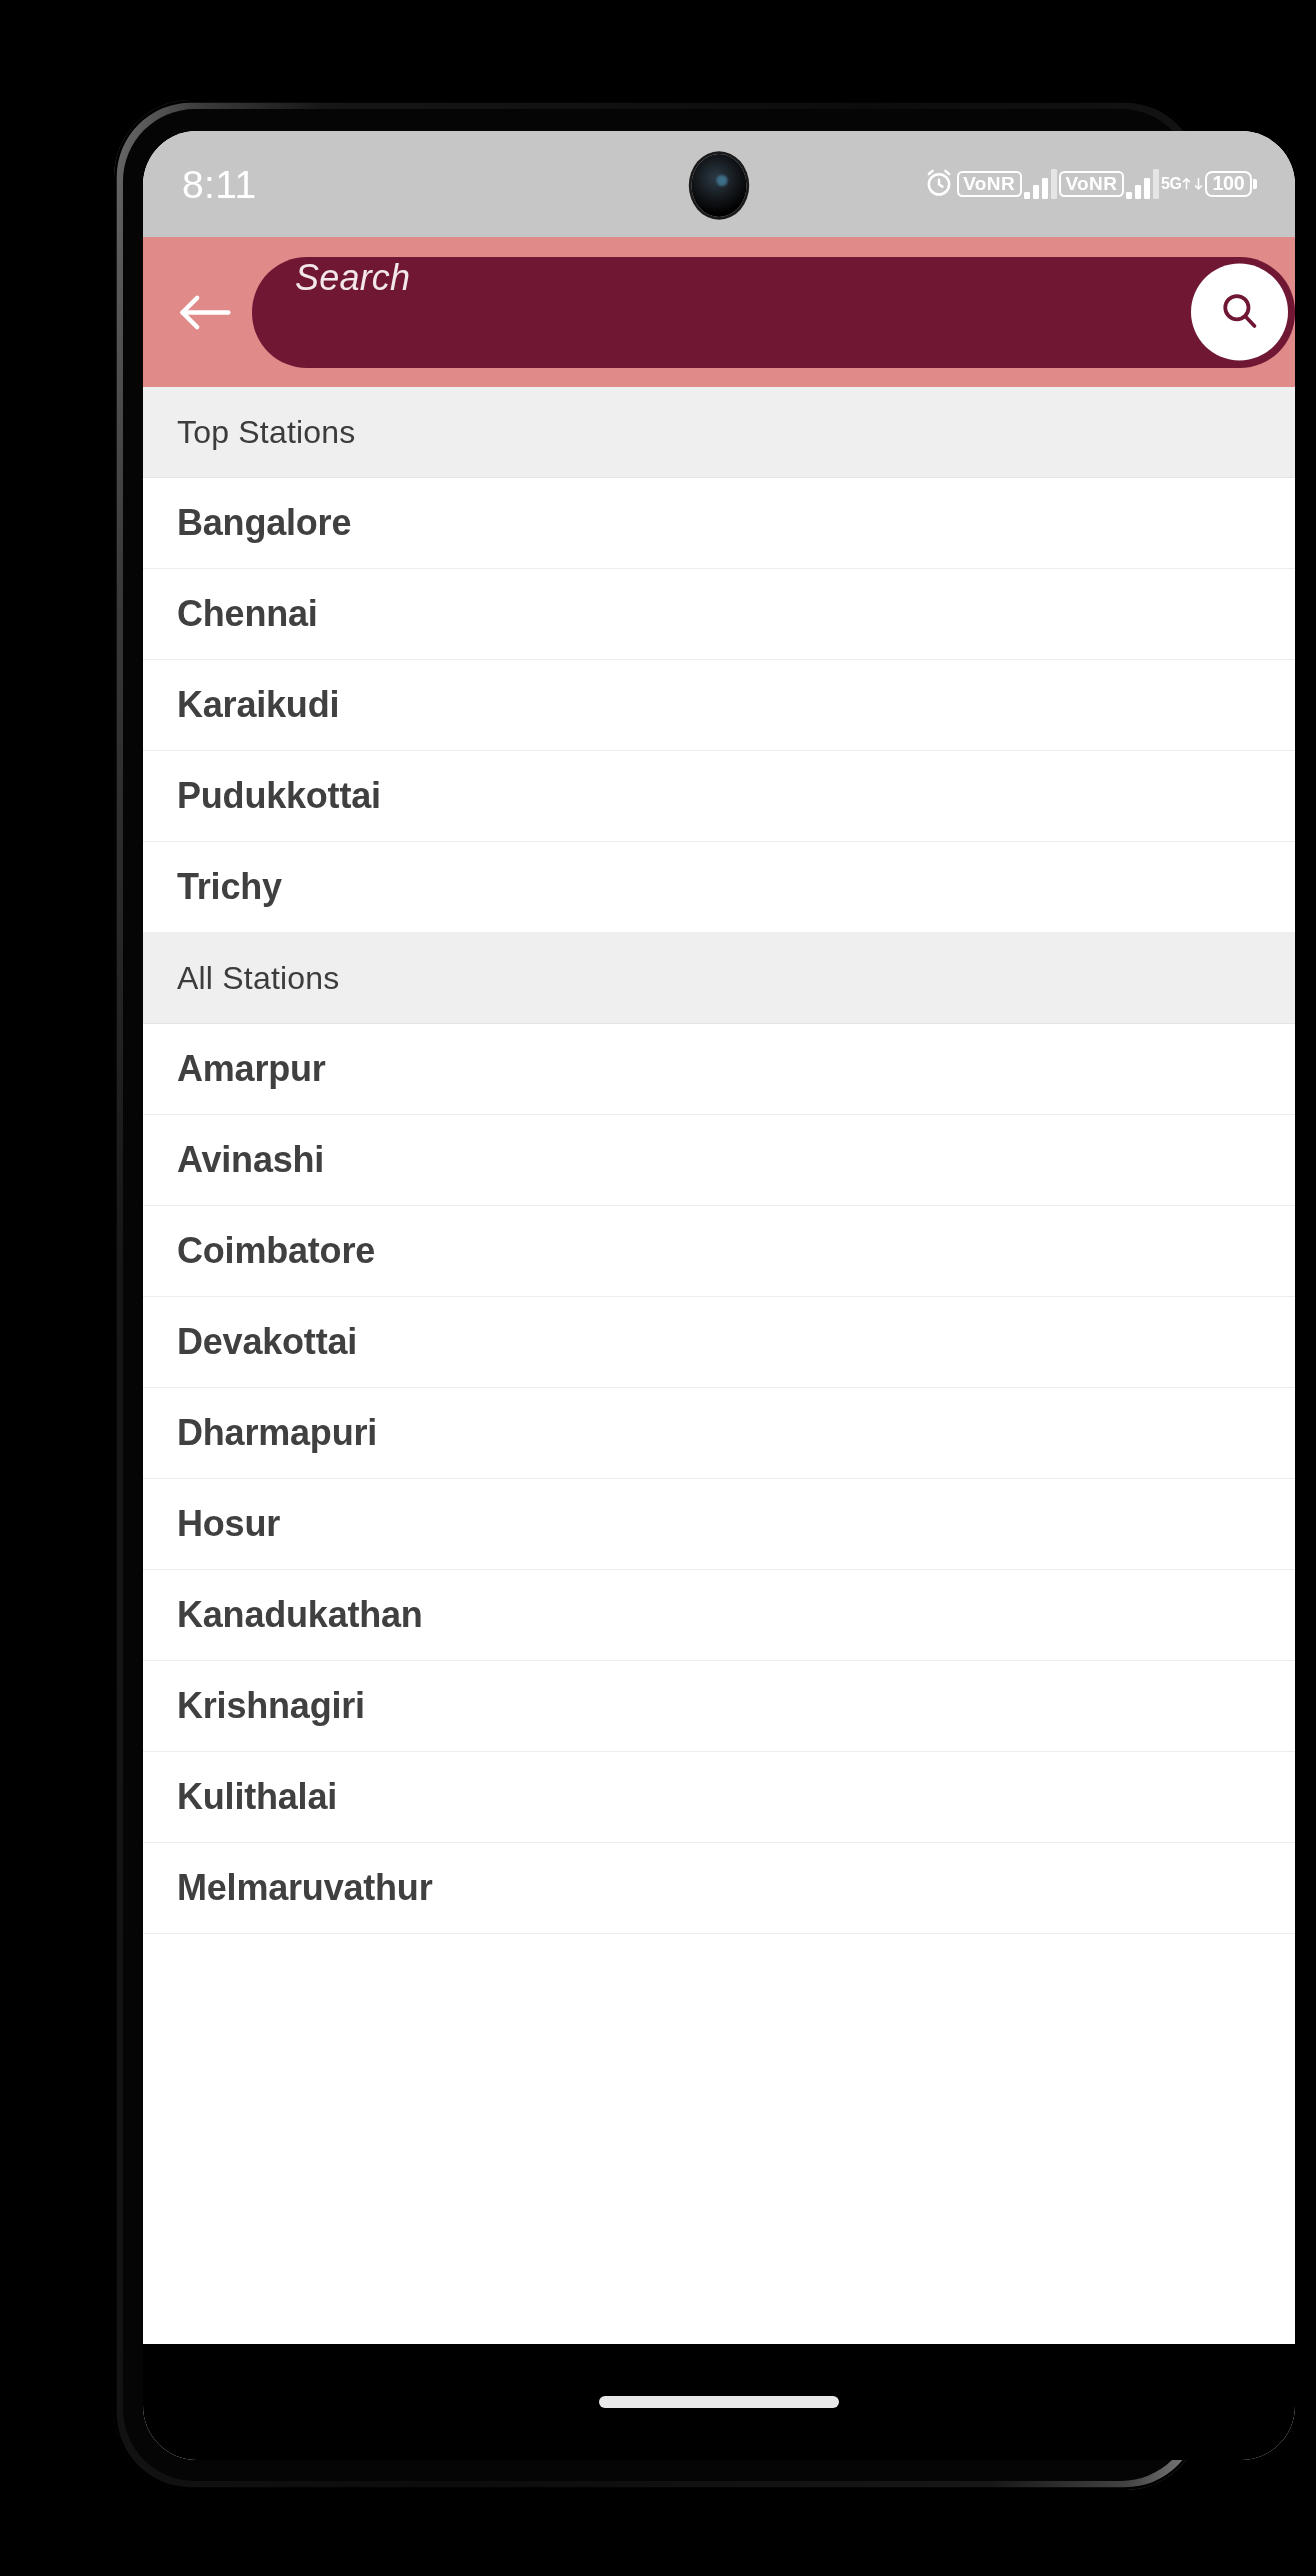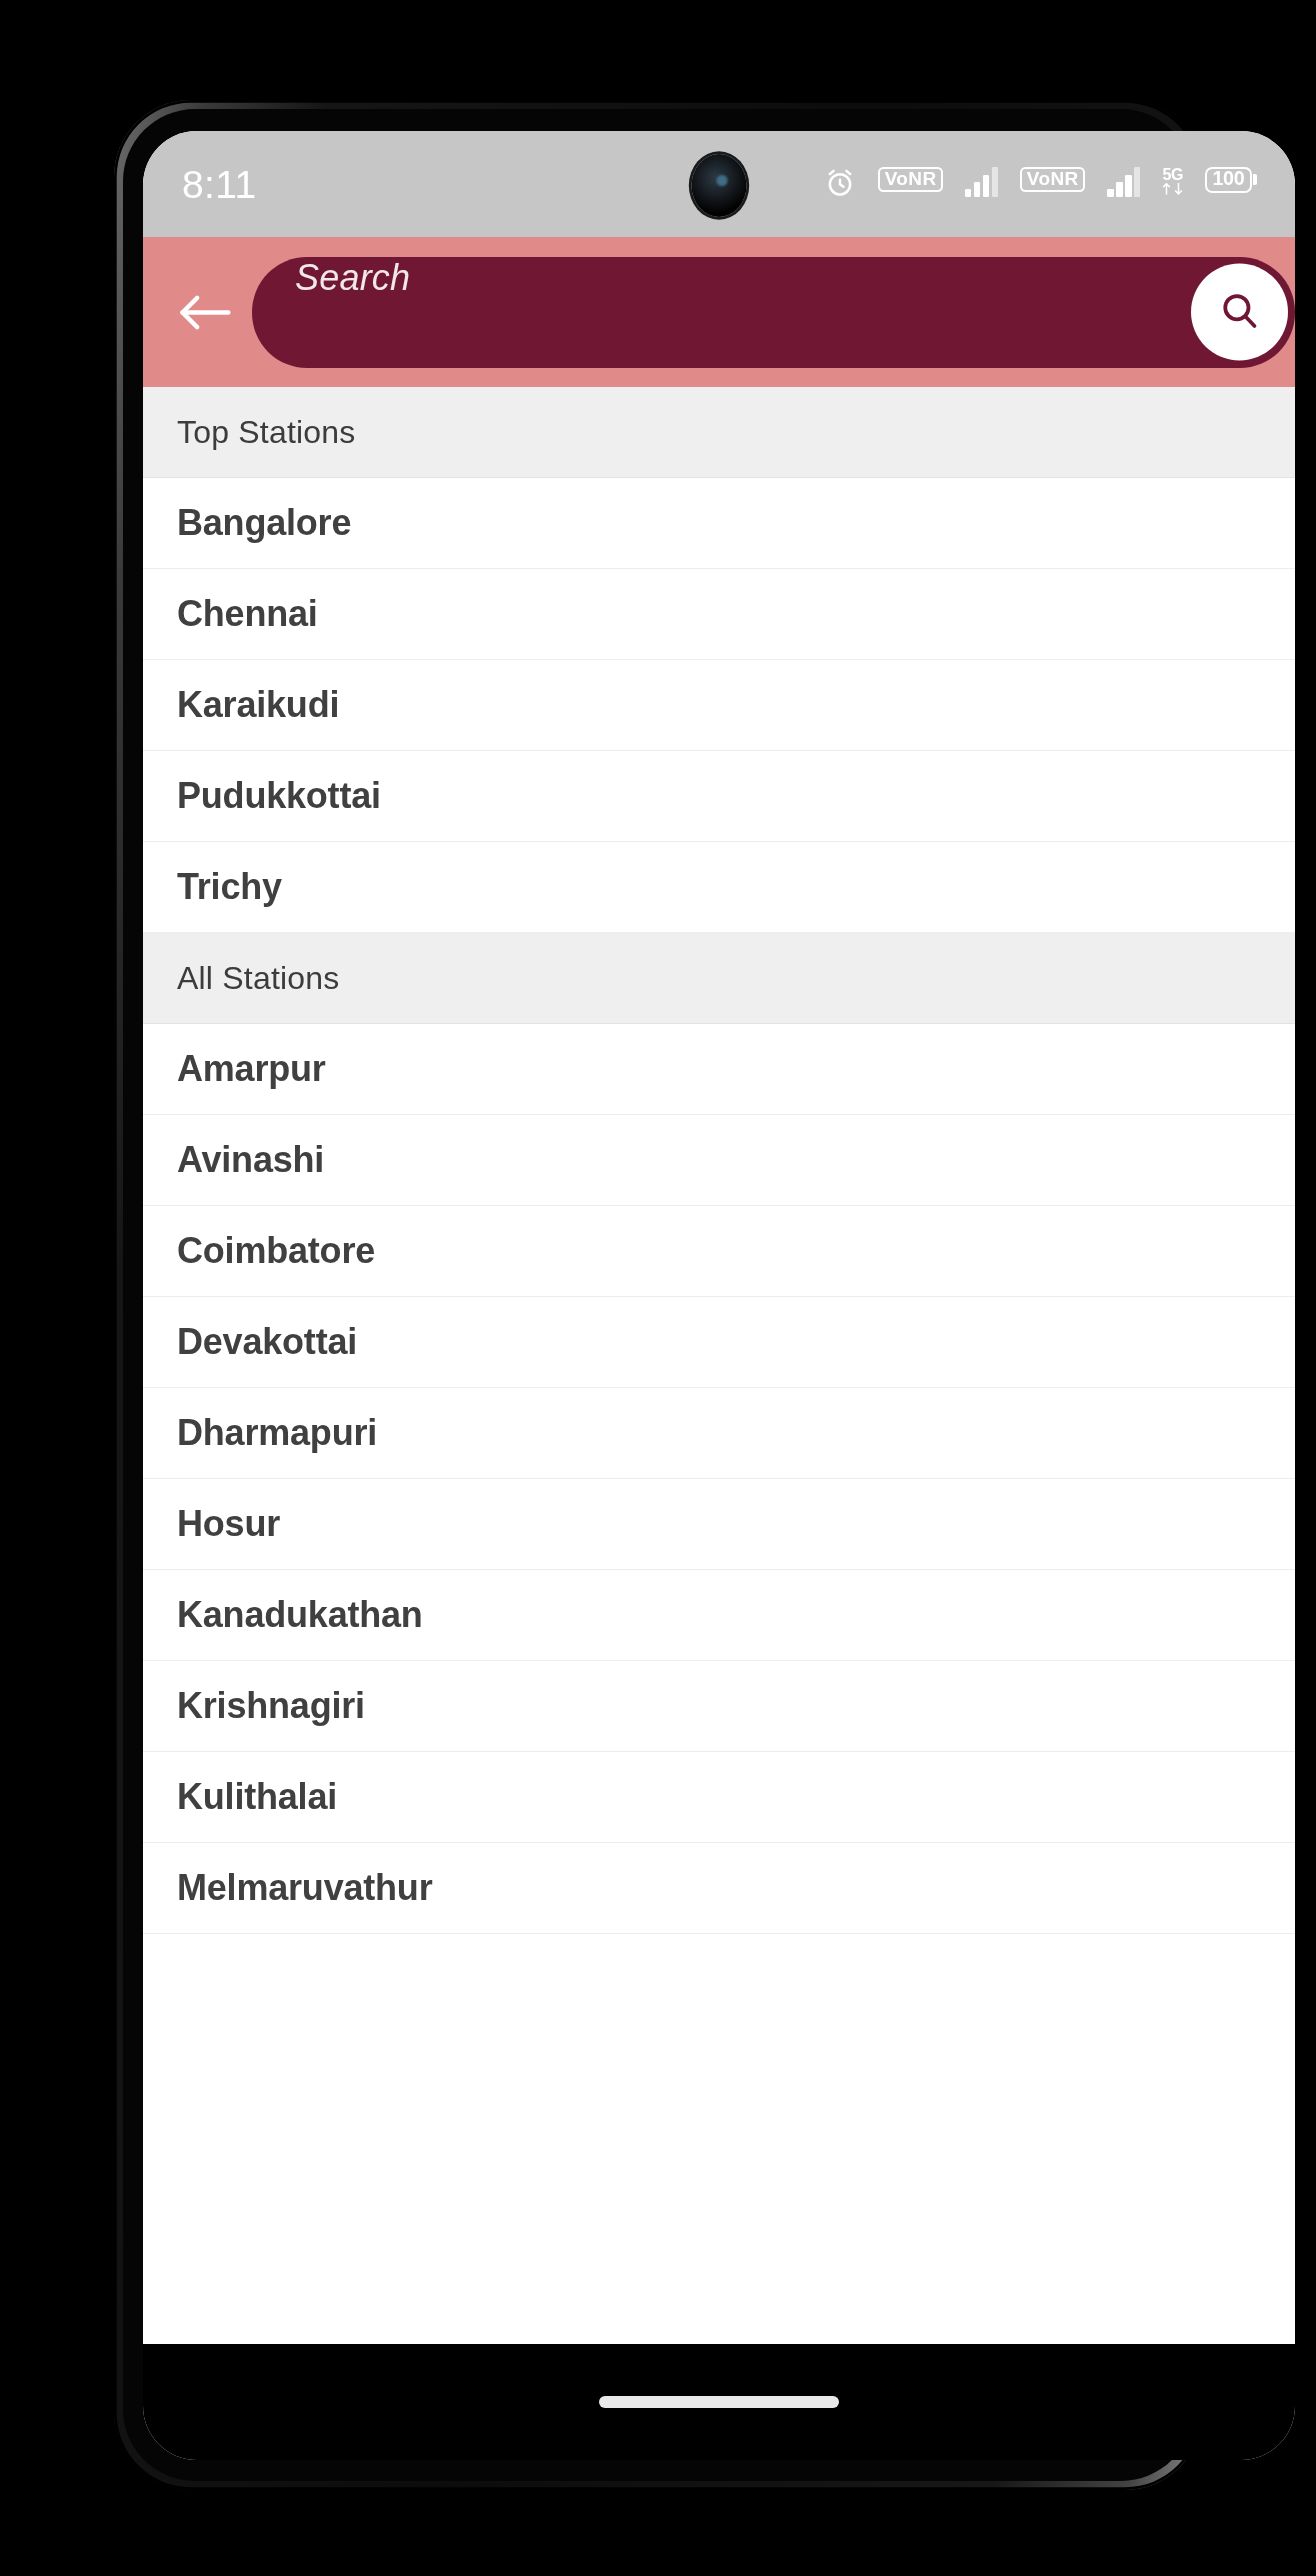--- a/index.html
+++ b/index.html
@@ -73,22 +73,22 @@
   }
   .status-time {
     font-size: 39px;
     font-weight: 400;
     color: #ffffff;
     letter-spacing: 0.4px;
     line-height: 1;
   }
   .status-right {
     display: flex;
-    align-items: flex-start;
-    gap: 22px;
+    align-items: center;
+    gap: 2px;
   }
   .alarm-icon { display:block; }
   .vonr-badge {
     border: 2.7px solid #ffffff;
     border-radius: 5.4px;
     color: #ffffff;
     font-size: 19px;
     font-weight: 700;
     letter-spacing: 0.4px;
     padding: 0.9px 4.5px 1.8px;
@@ -98,21 +98,21 @@
     display: flex;
     align-items: flex-end;
     gap: 2.7px;
     height: 30px;
   }
   .sig-bars i { display:block; width: 6.3px; background:#ffffff; border-radius:1.3px; }
   .sig-bars i.b1 { height: 7.2px; }
   .sig-bars i.b2 { height: 14.3px; }
   .sig-bars i.b3 { height: 21.5px; }
   .sig-bars i.b4 { height: 30px; opacity: .55; }
-  .fivegroup { display:flex; flex-direction:column; align-items:center; gap:0.9px; }
+  .fivegroup { display:flex; flex-direction:row; align-items:center; gap:0.9px; }
   .fiveg-label {
     color:#ffffff; font-size:16px; font-weight:700; line-height:1; letter-spacing:-0.4px;
   }
   .fiveg-arrows { display:flex; gap:2.7px; }
   .battery {
     display:flex; align-items:center; gap:1.8px;
   }
   .battery-body {
     border: 2.7px solid #ffffff;
     border-radius: 7.2px;

